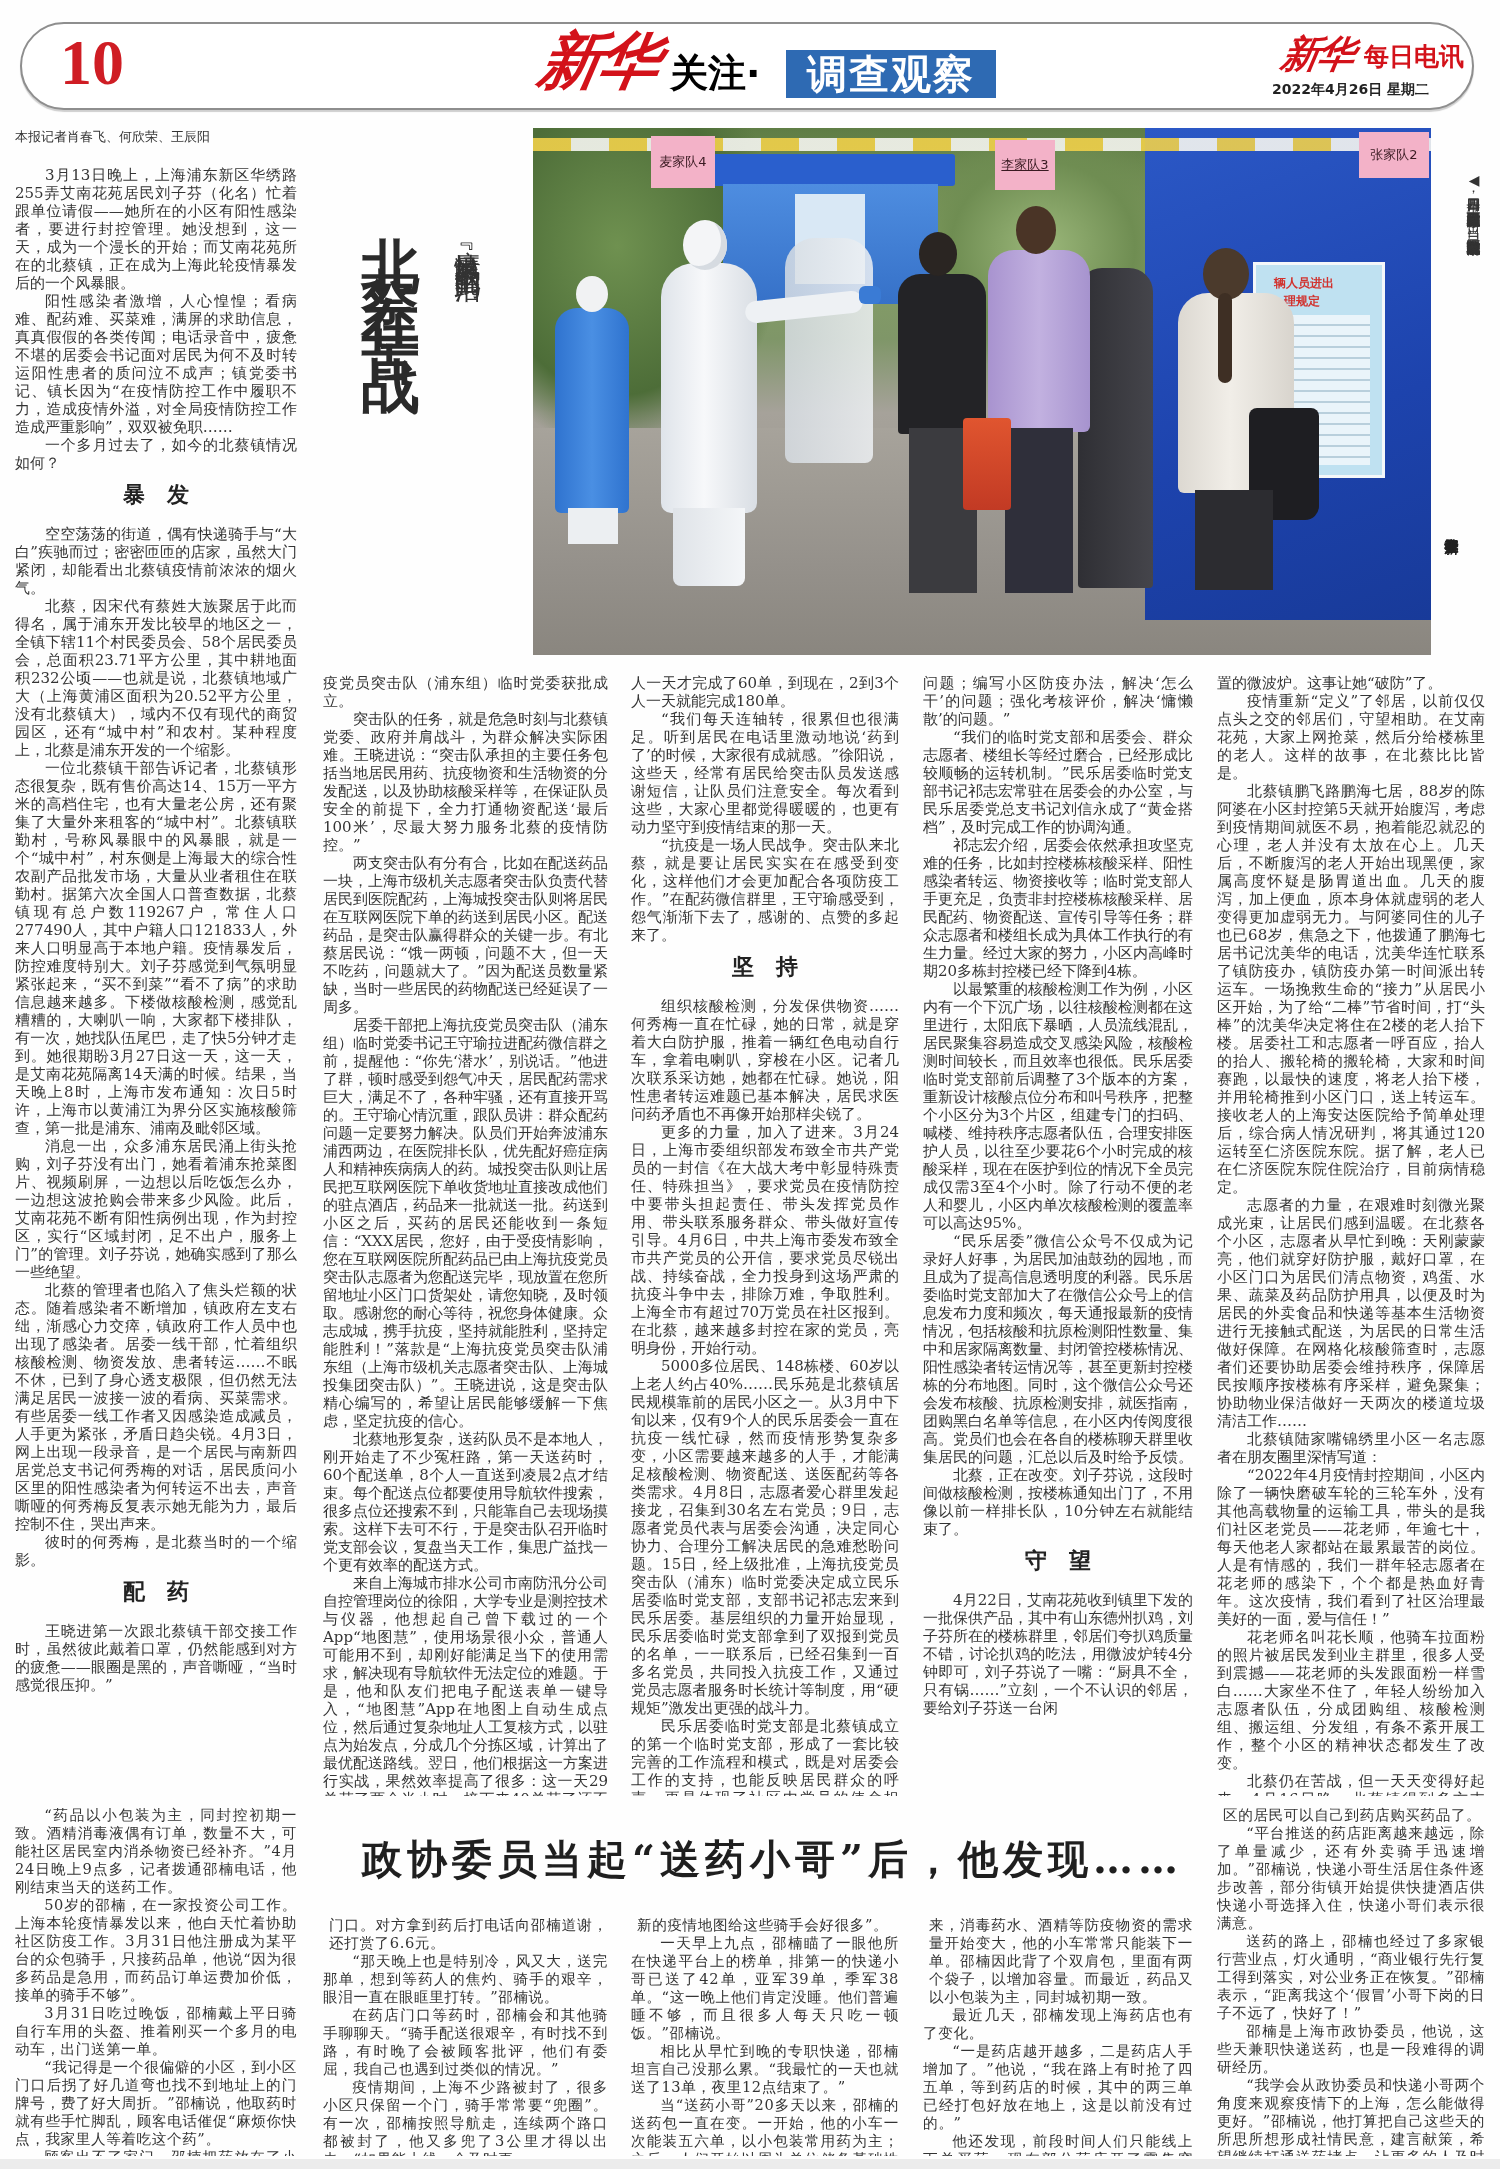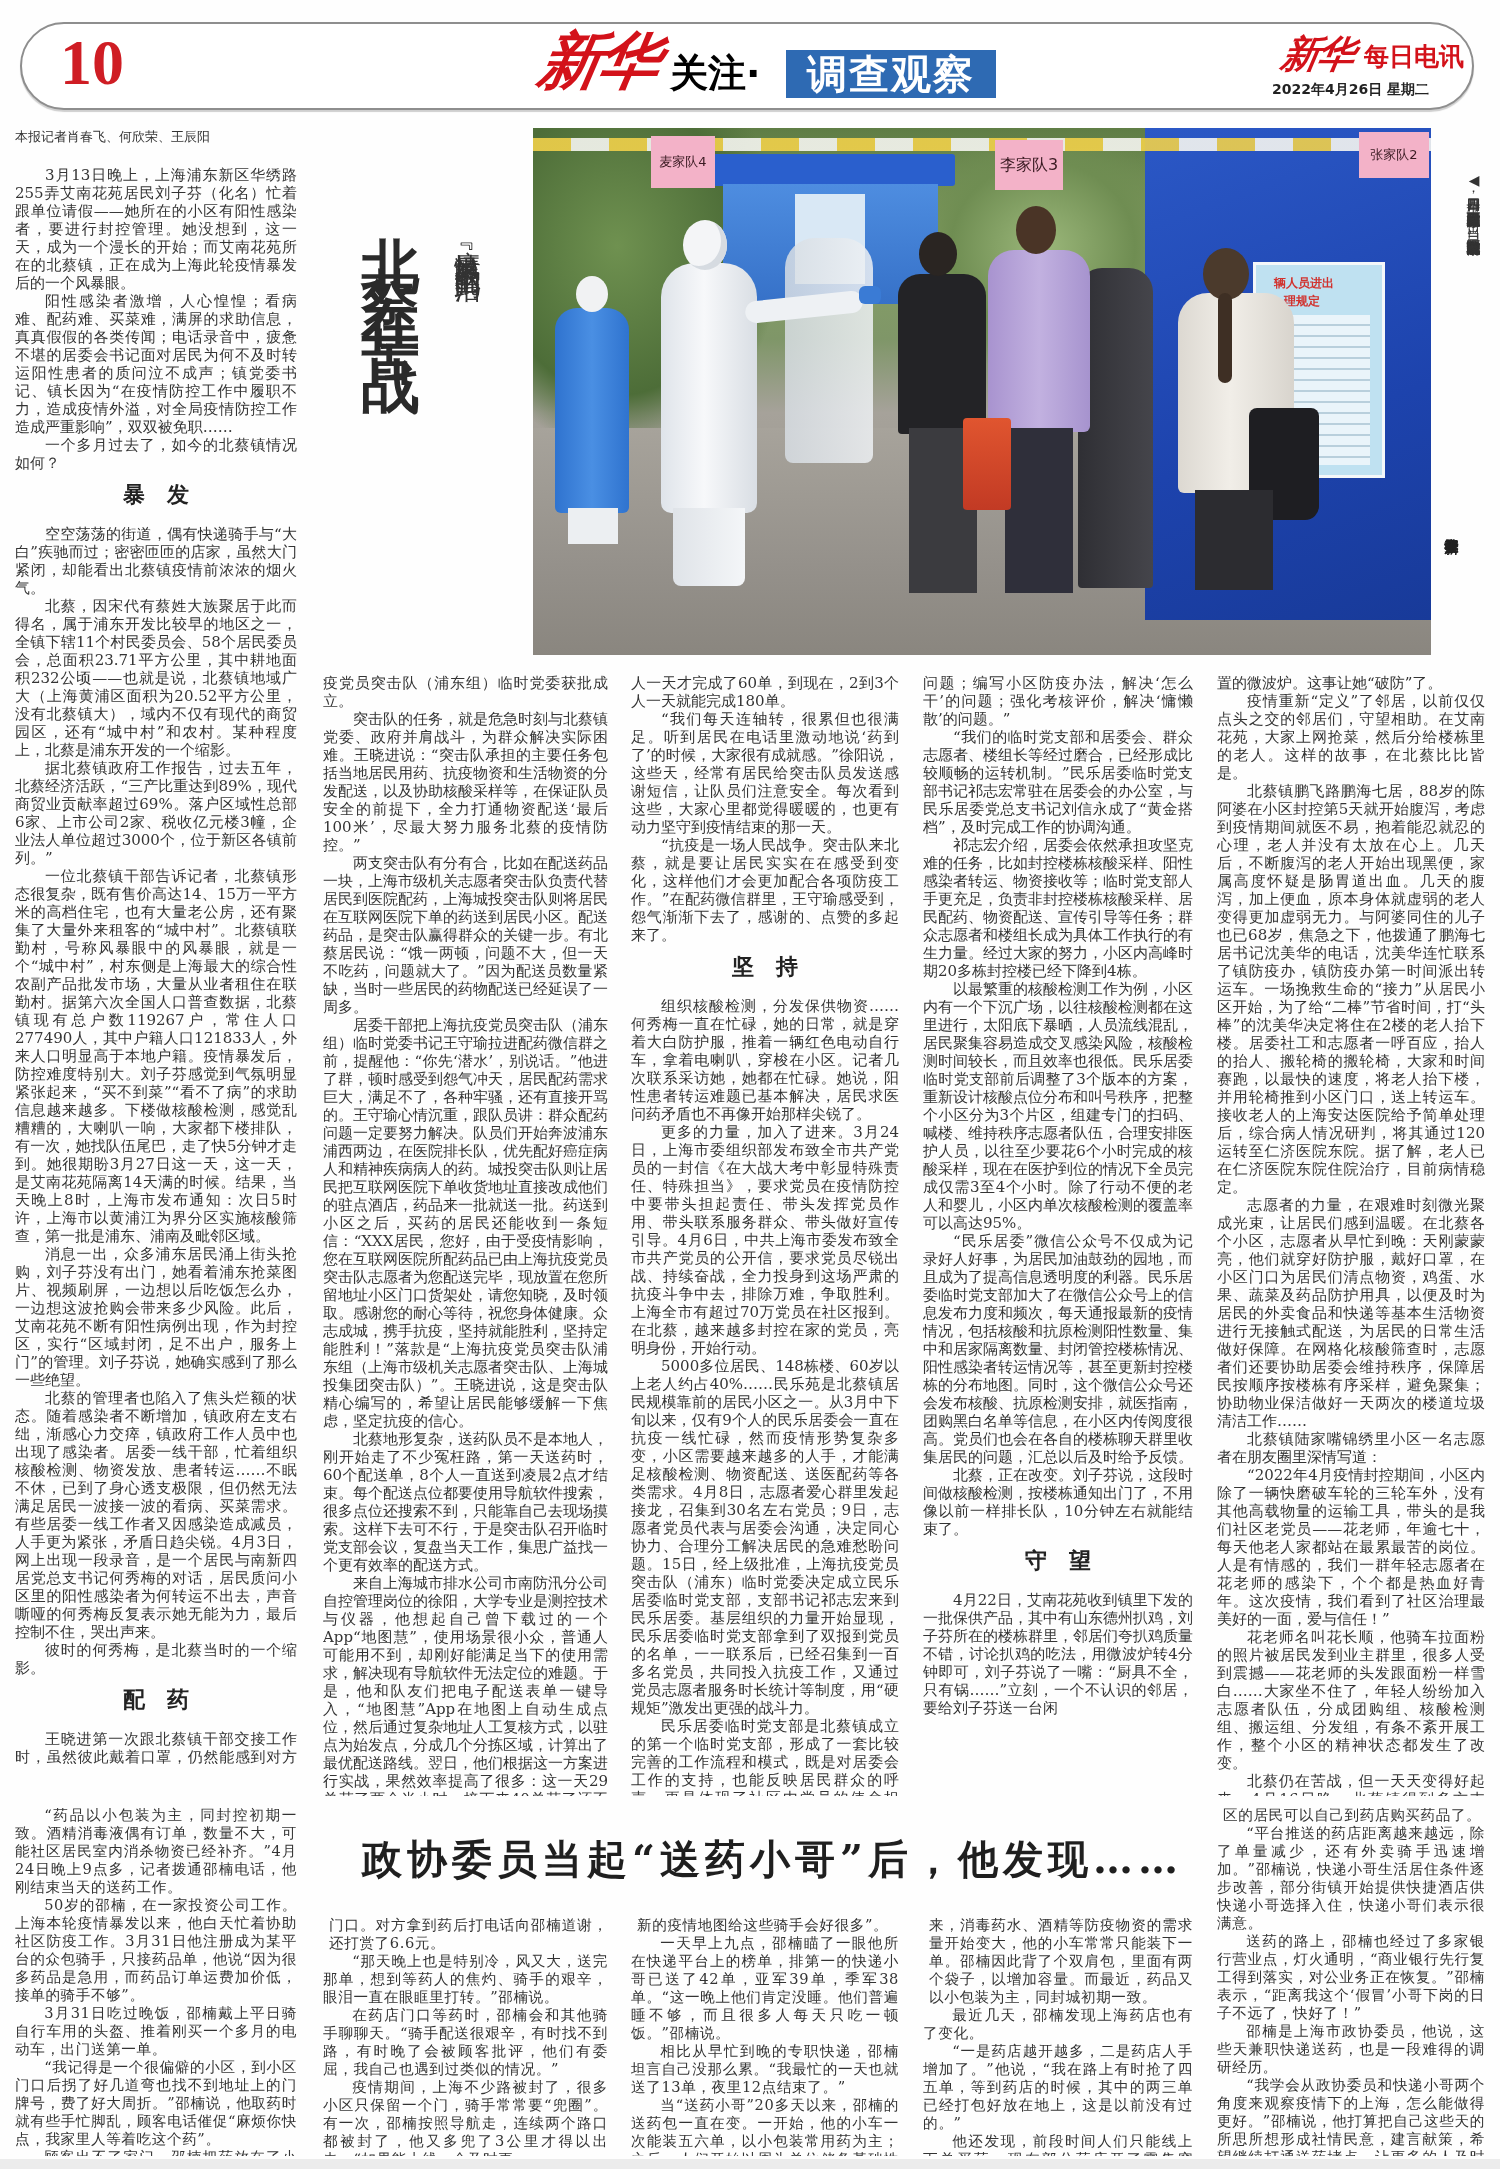--- a/index.html
+++ b/index.html
@@ -62,21 +62,21 @@
     <div style="left:612px;top:0;width:286px;height:492px;background:linear-gradient(160deg,#2b58c6 0%,#1d43ad 60%,#183a99 100%);"></div>
     <div style="left:0;top:10px;width:898px;height:13px;background:repeating-linear-gradient(90deg,#f0d04a 0 38px,#f5f5f0 38px 76px);opacity:.9;"></div>
 
     <div style="left:720px;top:134px;width:126px;height:210px;background:#bfe1f1;border:3px solid #f4f7f9;">
       <div style="left:18px;top:10px;width:110px;font-family:'DejaVu Sans',sans-serif;font-size:12px;font-weight:bold;color:#d1322e;white-space:nowrap;">辆人员进出</div>
       <div style="left:28px;top:28px;width:100px;font-family:'DejaVu Sans',sans-serif;font-size:12px;font-weight:bold;color:#d1322e;white-space:nowrap;">理规定</div>
       <div style="left:10px;top:50px;width:104px;height:150px;background:repeating-linear-gradient(180deg,#eaf4fa 0 9px,#b9cfdc 9px 11px);"></div>
     </div>
 
     <div style="left:118px;top:8px;width:64px;height:52px;background:#f3b2c8;font-family:'DejaVu Sans',sans-serif;font-size:13px;line-height:52px;text-align:center;color:#3a1a22;">麦家队4</div>
-    <div style="left:462px;top:12px;width:68px;height:50px;background:#f3b2c8;font-family:'DejaVu Sans',sans-serif;font-size:16px;line-height:50px;text-align:center;color:#3a1a22;">李家队3</div>
+    <div style="left:462px;top:12px;width:60px;height:50px;background:#f3b2c8;font-family:'DejaVu Sans',sans-serif;font-size:13px;line-height:50px;text-align:center;color:#3a1a22;text-decoration:underline;">李家队3</div>
     <div style="left:826px;top:4px;width:70px;height:46px;background:#f3b2c8;font-family:'DejaVu Sans',sans-serif;font-size:13px;line-height:46px;text-align:center;color:#3a1a22;">张家队2</div>
 
     <div style="left:22px;top:180px;width:74px;height:205px;background:linear-gradient(90deg,#2f73cf,#4a8fe3,#2f73cf);border-radius:22px 22px 6px 6px;"></div>
     <div style="left:43px;top:148px;width:32px;height:36px;background:#f1f2f3;border-radius:50%;"></div>
     <div style="left:35px;top:380px;width:50px;height:36px;background:#eceff2;"></div>
 
     <div style="left:252px;top:110px;width:88px;height:225px;background:linear-gradient(90deg,#d7dde3,#eef1f4);border-radius:30px 30px 8px 8px;opacity:.85;"></div>
 
     <div style="left:128px;top:135px;width:96px;height:250px;background:linear-gradient(90deg,#dfe4ea,#f7f8fa 45%,#d9dee4);border-radius:34px 34px 10px 10px;"></div>
     <div style="left:150px;top:92px;width:44px;height:50px;background:#f4f5f7;border-radius:50%;box-shadow:inset -6px -4px 0 #d6dbe1;"></div>
@@ -105,21 +105,20 @@
   <div class="caption">◀四月二十四日，刚从大巴车上下来的村民在工作人员的引导下有序回家。当日，上海市浦东新区北蔡镇联勤村村民陆续从隔离点回家。</div>
   <div class="caption-credit">新华社记者李贺摄</div>
 
   <div class="col" style="left:15px;top:166px;width:282px;height:1598px;">
     <p>3月13日晚上，上海浦东新区华绣路255弄艾南花苑居民刘子芬（化名）忙着跟单位请假——她所在的小区有阳性感染者，要进行封控管理。她没想到，这一天，成为一个漫长的开始；而艾南花苑所在的北蔡镇，正在成为上海此轮疫情暴发后的一个风暴眼。</p>
     <p>阳性感染者激增，人心惶惶；看病难、配药难、买菜难，满屏的求助信息，真真假假的各类传闻；电话录音中，疲惫不堪的居委会书记面对居民为何不及时转运阳性患者的质问泣不成声；镇党委书记、镇长因为“在疫情防控工作中履职不力，造成疫情外溢，对全局疫情防控工作造成严重影响”，双双被免职……</p>
     <p>一个多月过去了，如今的北蔡镇情况如何？</p>
     <h3>暴发</h3>
     <p>空空荡荡的街道，偶有快递骑手与“大白”疾驰而过；密密匝匝的店家，虽然大门紧闭，却能看出北蔡镇疫情前浓浓的烟火气。</p>
     <p>北蔡，因宋代有蔡姓大族聚居于此而得名，属于浦东开发比较早的地区之一，全镇下辖11个村民委员会、58个居民委员会，总面积23.71平方公里，其中耕地面积232公顷——也就是说，北蔡镇地域广大（上海黄浦区面积为20.52平方公里，没有北蔡镇大），域内不仅有现代的商贸园区，还有“城中村”和农村。某种程度上，北蔡是浦东开发的一个缩影。</p>
-    <p>据北蔡镇政府工作报告，过去五年，北蔡经济活跃，“三产比重达到89%，现代商贸业贡献率超过69%。落户区域性总部6家、上市公司2家、税收亿元楼3幢，企业法人单位超过3000个，位于新区各镇前列。”</p>
     <p>一位北蔡镇干部告诉记者，北蔡镇形态很复杂，既有售价高达14、15万一平方米的高档住宅，也有大量老公房，还有聚集了大量外来租客的“城中村”。北蔡镇联勤村，号称风暴眼中的风暴眼，就是一个“城中村”，村东侧是上海最大的综合性农副产品批发市场，大量从业者租住在联勤村。据第六次全国人口普查数据，北蔡镇现有总户数119267户，常住人口277490人，其中户籍人口121833人，外来人口明显高于本地户籍。疫情暴发后，防控难度特别大。刘子芬感觉到气氛明显紧张起来，“买不到菜”“看不了病”的求助信息越来越多。下楼做核酸检测，感觉乱糟糟的，大喇叭一响，大家都下楼排队，有一次，她找队伍尾巴，走了快5分钟才走到。她很期盼3月27日这一天，这一天，是艾南花苑隔离14天满的时候。结果，当天晚上8时，上海市发布通知：次日5时许，上海市以黄浦江为界分区实施核酸筛查，第一批是浦东、浦南及毗邻区域。</p>
     <p>消息一出，众多浦东居民涌上街头抢购，刘子芬没有出门，她看着浦东抢菜图片、视频刷屏，一边想以后吃饭怎么办，一边想这波抢购会带来多少风险。此后，艾南花苑不断有阳性病例出现，作为封控区，实行“区域封闭，足不出户，服务上门”的管理。刘子芬说，她确实感到了那么一些绝望。</p>
     <p>北蔡的管理者也陷入了焦头烂额的状态。随着感染者不断增加，镇政府左支右绌，渐感心力交瘁，镇政府工作人员中也出现了感染者。居委一线干部，忙着组织核酸检测、物资发放、患者转运……不眠不休，已到了身心透支极限，但仍然无法满足居民一波接一波的看病、买菜需求。有些居委一线工作者又因感染造成减员，人手更为紧张，矛盾日趋尖锐。4月3日，网上出现一段录音，是一个居民与南新四居党总支书记何秀梅的对话，居民质问小区里的阳性感染者为何转运不出去，声音嘶哑的何秀梅反复表示她无能为力，最后控制不住，哭出声来。</p>
     <p>彼时的何秀梅，是北蔡当时的一个缩影。</p>
     <h3>配药</h3>
     <p>王晓进第一次跟北蔡镇干部交接工作时，虽然彼此戴着口罩，仍然能感到对方的疲惫——眼圈是黑的，声音嘶哑，“当时感觉很压抑。”</p>
 
   </div>
 
   <div class="col" style="left:323px;top:674px;width:285px;height:1122px;">

